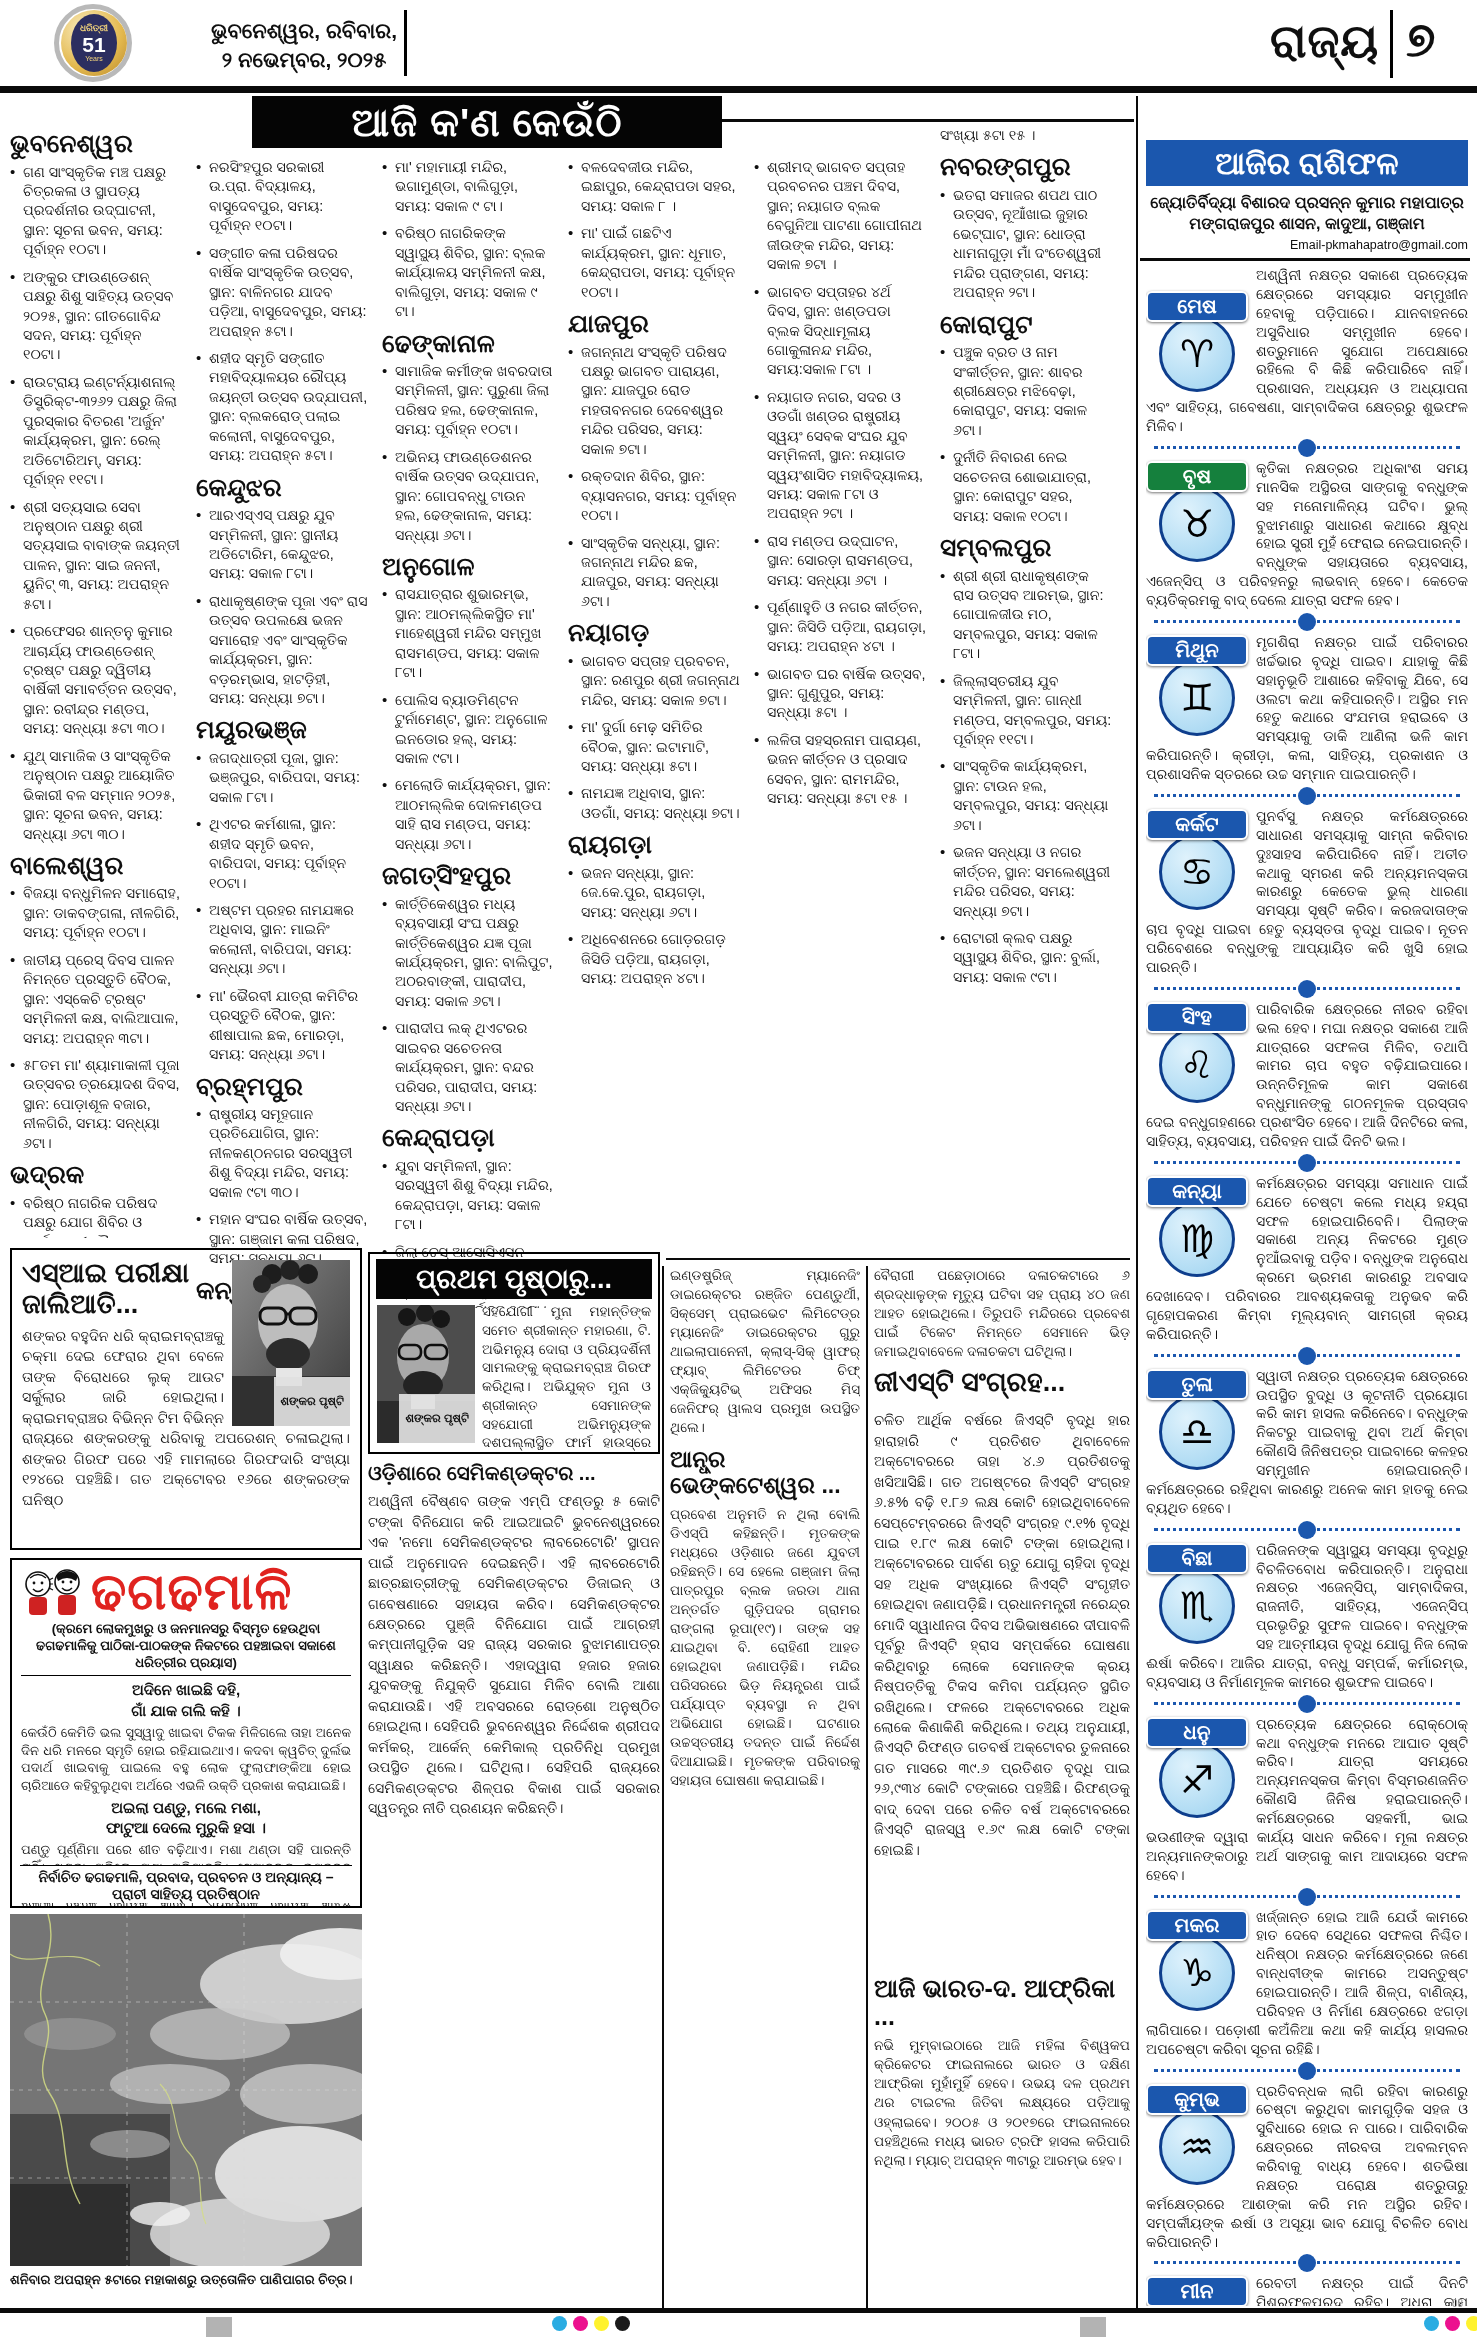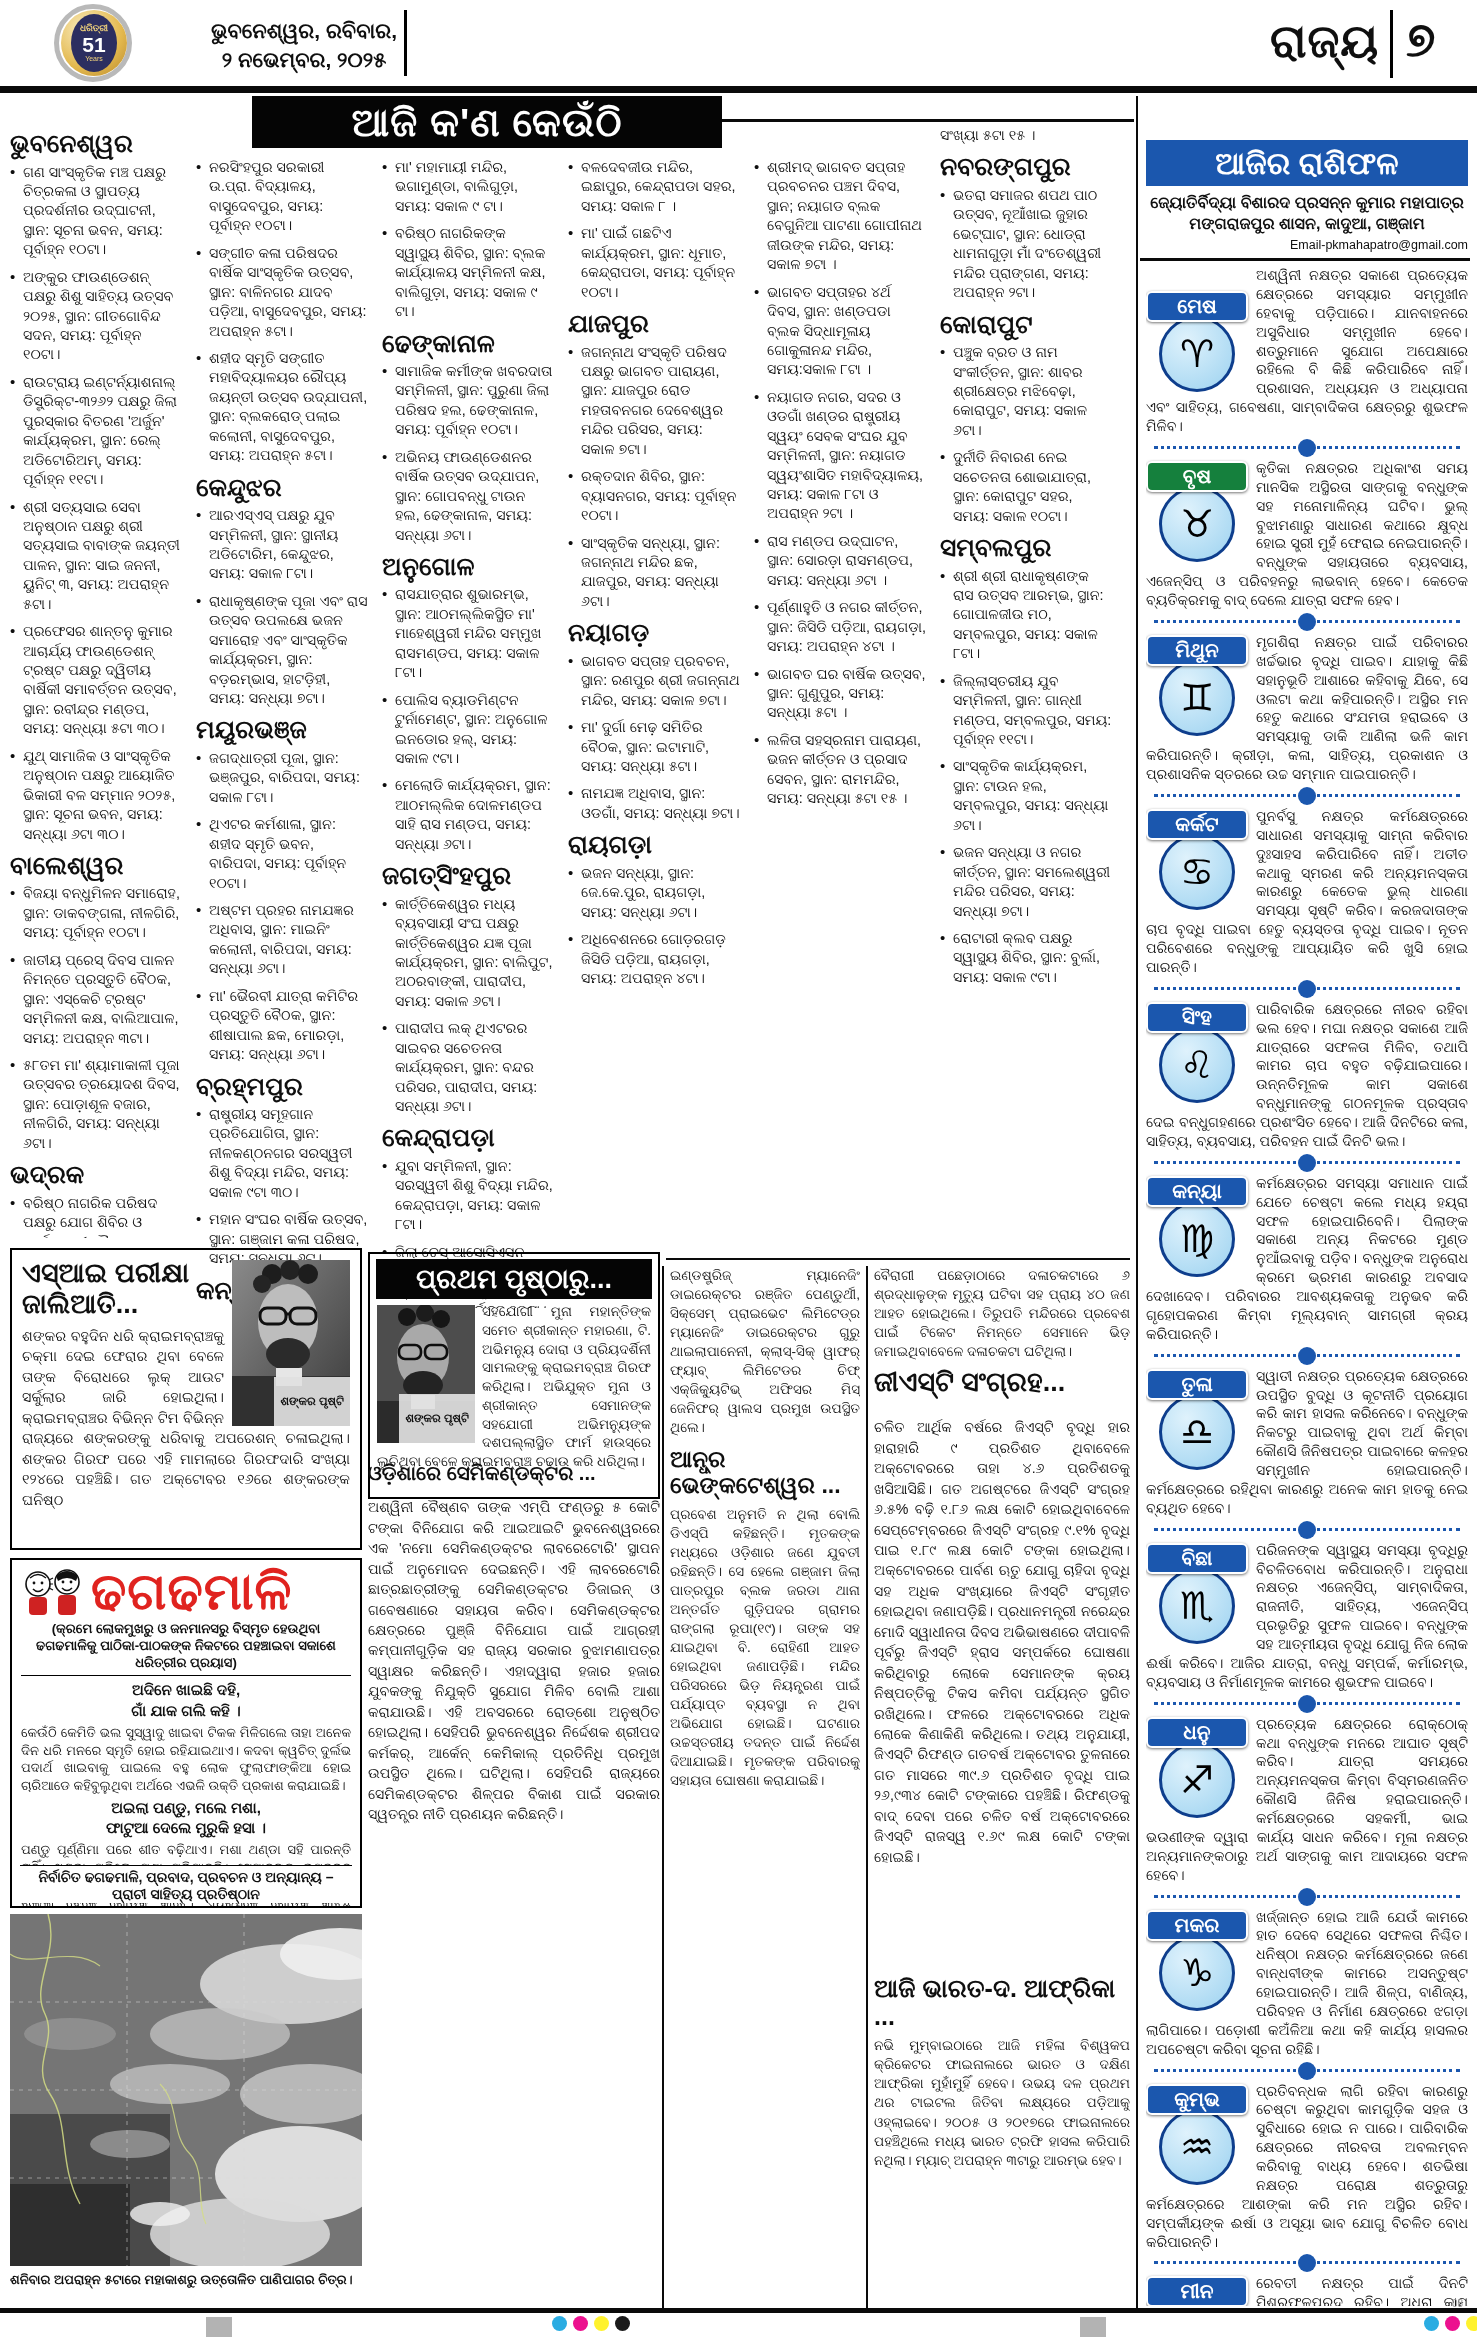--- a/index.html
+++ b/index.html
@@ -74,32 +74,32 @@
   .dhag-footer{position:absolute;left:8px;right:8px;bottom:3px;background:#fff;border-top:1.6px solid #000;
       font-weight:800;font-size:14px;text-align:center;padding-top:3px;}
 
   .sat-wrap{left:10px;top:1914px;width:352px;height:352px;background:#6e6e6e;overflow:hidden;}
   .sat-caption{left:10px;top:2272px;width:356px;font-size:13px;font-weight:700;line-height:1.25;}
 
   
   .mid-rule{left:666px;top:1258px;width:464px;height:2px;background:#0a0a0a;}
   .vdiv1{left:662px;top:1266px;width:2px;height:1042px;background:#0a0a0a;}
   .vdiv2{left:866px;top:1266px;width:2px;height:1042px;background:#0a0a0a;}
-  .fp-box{left:368px;top:1252px;width:292px;height:247px;border:2px solid #000;box-sizing:border-box;overflow:hidden;}
+  .fp-box{left:368px;top:1252px;width:292px;height:202px;border:2px solid #000;box-sizing:border-box;overflow:hidden;}
   .fp-banner{margin:5px 6px 4px;height:40px;background:#050505;color:#fff;font-size:27px;font-weight:900;
       text-align:center;line-height:41px;}
   .fp-row{padding:0 7px;}
   .fp-photo{float:left;width:98px;height:138px;margin:2px 7px 2px 0;position:relative;background:#4a4a4a;}
   .fp-body{font-size:13.6px;line-height:1.38;text-align:justify;}
   .mid-colA{left:368px;top:1460px;width:292px;height:848px;overflow:hidden;}
   .mid-colB{left:670px;top:1266px;width:190px;height:1042px;overflow:hidden;}
   .mid-colC{left:874px;top:1266px;width:256px;height:1042px;overflow:hidden;}
   .headline-lg{font-size:20px;font-weight:900;line-height:1.12;margin:2px 0 7px;}
   .headline-md{font-size:23px;font-weight:900;line-height:1.12;margin:10px 0 6px;}
-  .body-txt{font-size:14.2px;line-height:1.44;text-align:justify;margin:13px 0 6px;}
+  .body-txt{font-size:14.2px;line-height:1.44;text-align:justify;margin:6px 0 6px;}
   .body-sm{font-size:13.6px;line-height:1.4;text-align:justify;margin:0 0 6px;}
   .gst-body{height:560px;overflow:hidden;}
 
   
   .bottom-rule{left:0;top:2308px;width:1477px;height:5px;background:#0a0a0a;}
   .reg-square{width:26px;height:20px;background:#b3b3b3;top:2317px;}
   .cmyk{top:2316px;display:flex;gap:6px;}
   .cmyk i{width:15px;height:15px;border-radius:50%;display:block;}
   .pageno{left:1452px;top:2298px;font-size:10px;color:#999;}
 </style>

